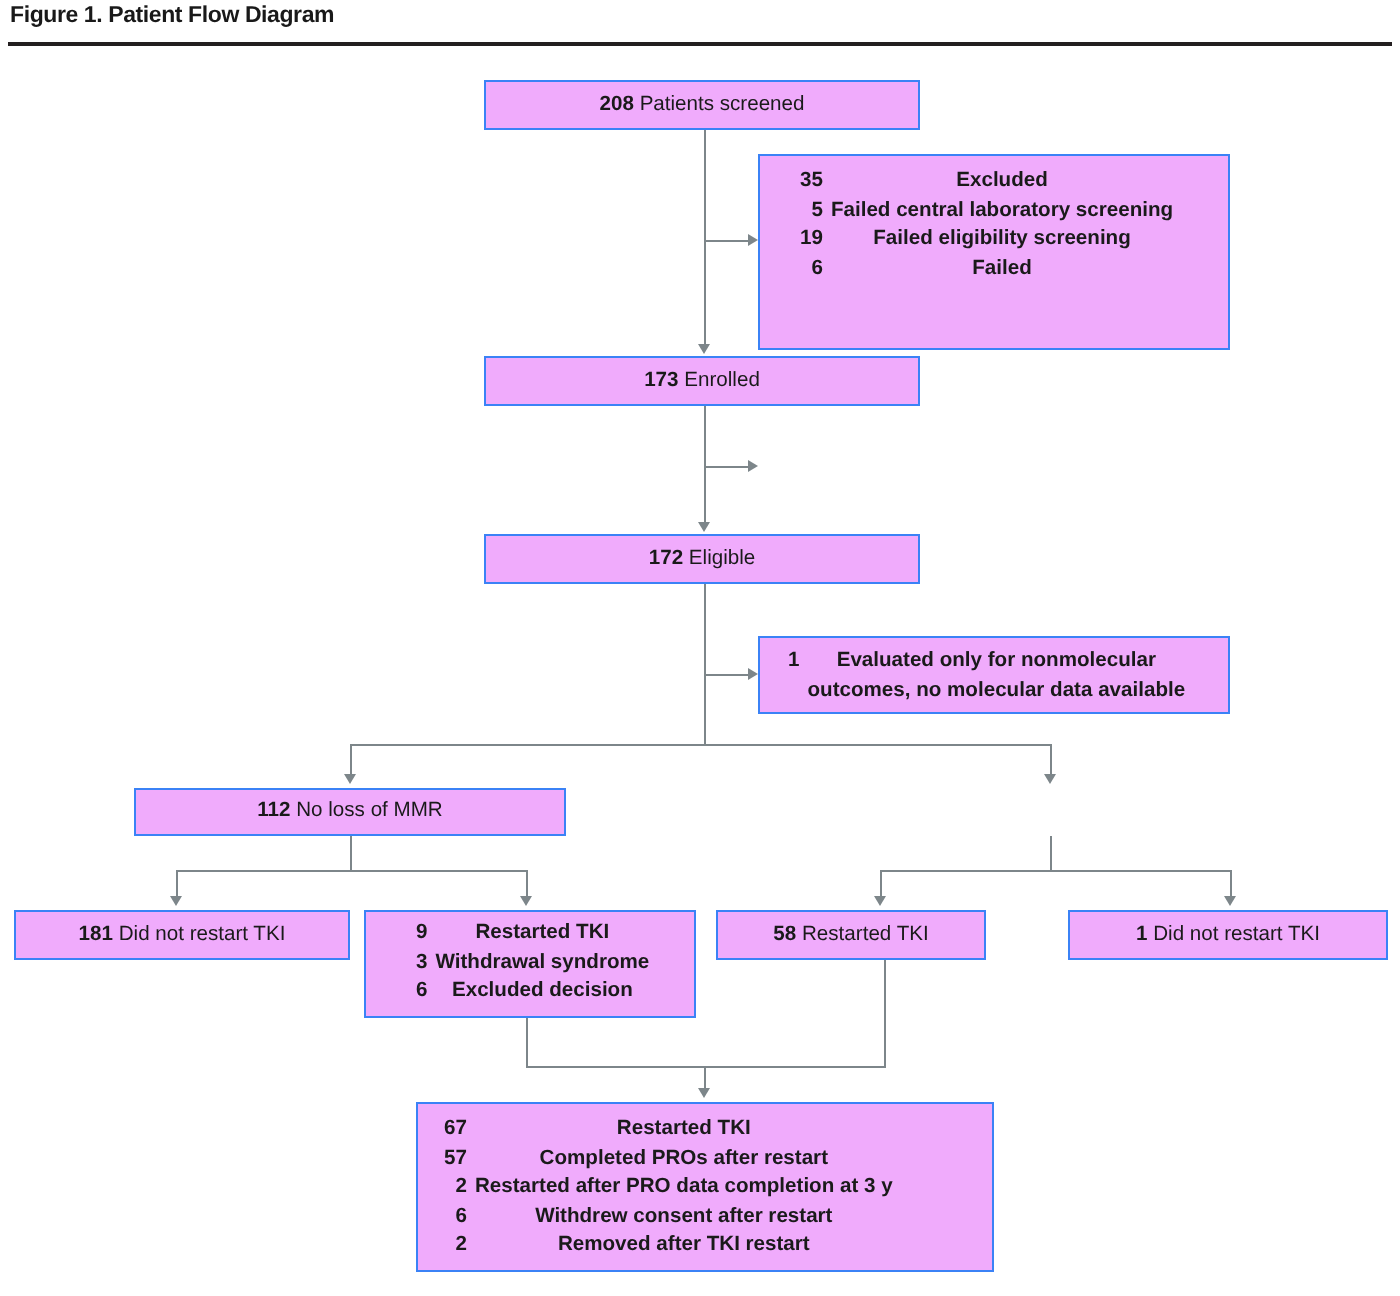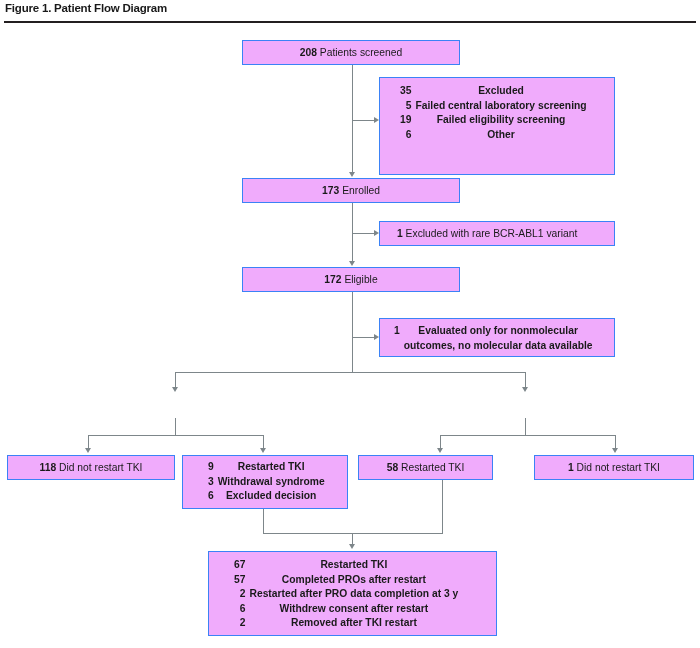--- a/index.html
+++ b/index.html
@@ -90,44 +90,38 @@
       <div class="r indent">
         <span class="n">5</span>
         <span class="t">Failed central laboratory screening</span>
       </div>
       <div class="r indent">
         <span class="n">19</span>
         <span class="t">Failed eligibility screening</span>
       </div>
       <div class="r indent">
         <span class="n">6</span>
-        <span class="t">Other</span>
+        <span class="t">Failed</span>
       </div>
     </div>
   </div>
 
   <div class="fbox center" style="left:242px;top:178px;width:218px;height:25px;">
     <span class="centerline">
       <span class="n">173</span>
       <span class="t"> Enrolled</span>
     </span>
   </div>
 
   <div class="vline" style="left:352px;top:203px;height:59px;"></div>
   <div class="arrow-d" style="left:348.5px;top:261px;"></div>
 
   <div class="hline" style="left:352px;top:233px;width:22px;"></div>
   <div class="arrow-r" style="left:374px;top:229.5px;"></div>
 
-  <div class="fbox" style="left:379px;top:221px;width:236px;height:25px;display:flex;align-items:center;padding-left:17px;">
-    <span class="centerline">
-      <span class="n">1</span>
-      <span class="t"> Excluded with rare BCR-ABL1 variant</span>
-    </span>
-  </div>
 
   <div class="fbox center" style="left:242px;top:267px;width:218px;height:25px;align-items:flex-end;">
     <span class="centerline">
       <span class="n">172</span>
       <span class="t"> Eligible</span>
     </span>
   </div>
 
   <div class="vline" style="left:352px;top:292px;height:80px;"></div>
 
@@ -146,39 +140,45 @@
       </div>
     </div>
   </div>
 
   <div class="hline" style="left:175px;top:372px;width:350px;"></div>
   <div class="vline" style="left:175px;top:372px;height:16px;"></div>
   <div class="vline" style="left:525px;top:372px;height:16px;"></div>
   <div class="arrow-d" style="left:171.5px;top:387px;"></div>
   <div class="arrow-d" style="left:521.5px;top:387px;"></div>
 
+  <div class="fbox center" style="left:67px;top:394px;width:216px;height:24px;">
+    <span class="centerline">
+      <span class="n">112</span>
+      <span class="t"> No loss of MMR</span>
+    </span>
+  </div>
 
 
   <div class="vline" style="left:175px;top:418px;height:17px;"></div>
   <div class="hline" style="left:88px;top:435px;width:175px;"></div>
   <div class="vline" style="left:88px;top:435px;height:14px;"></div>
   <div class="vline" style="left:263px;top:435px;height:14px;"></div>
   <div class="arrow-d" style="left:84.5px;top:448px;"></div>
   <div class="arrow-d" style="left:259.5px;top:448px;"></div>
 
   <div class="vline" style="left:525px;top:418px;height:17px;"></div>
   <div class="hline" style="left:440px;top:435px;width:175px;"></div>
   <div class="vline" style="left:440px;top:435px;height:14px;"></div>
   <div class="vline" style="left:615px;top:435px;height:14px;"></div>
   <div class="arrow-d" style="left:436.5px;top:448px;"></div>
   <div class="arrow-d" style="left:611.5px;top:448px;"></div>
 
   <div class="fbox center" style="left:7px;top:455px;width:168px;height:25px;">
     <span class="centerline">
-      <span class="n">118</span>
+      <span class="n">181</span>
       <span class="t"> Did not restart TKI</span>
     </span>
   </div>
 
   <div class="fbox" style="left:182px;top:455px;width:166px;height:54px;padding-top:4px;padding-left:12px;">
     <div class="rows">
       <div class="r">
         <span class="n">9</span>
         <span class="t">Restarted TKI</span>
       </div>
@@ -206,21 +206,21 @@
       <span class="t"> Did not restart TKI</span>
     </span>
   </div>
 
   <div class="vline" style="left:263px;top:509px;height:24px;"></div>
   <div class="vline" style="left:442px;top:480px;height:53px;"></div>
   <div class="hline" style="left:263px;top:533px;width:180px;"></div>
   <div class="vline" style="left:352px;top:533px;height:12px;"></div>
   <div class="arrow-d" style="left:348.5px;top:544px;"></div>
 
-  <div class="fbox" style="left:208px;top:551px;width:289px;height:85px;padding-top:6px;padding-left:12px;">
+  <div class="fbox" style="left:208px;top:551px;width:289px;height:85px;padding-top:6px;padding-left:0;">
     <div class="rows">
       <div class="r">
         <span class="n">67</span>
         <span class="t">Restarted TKI</span>
       </div>
       <div class="r indent">
         <span class="n">57</span>
         <span class="t">Completed PROs after restart</span>
       </div>
       <div class="r indent">

